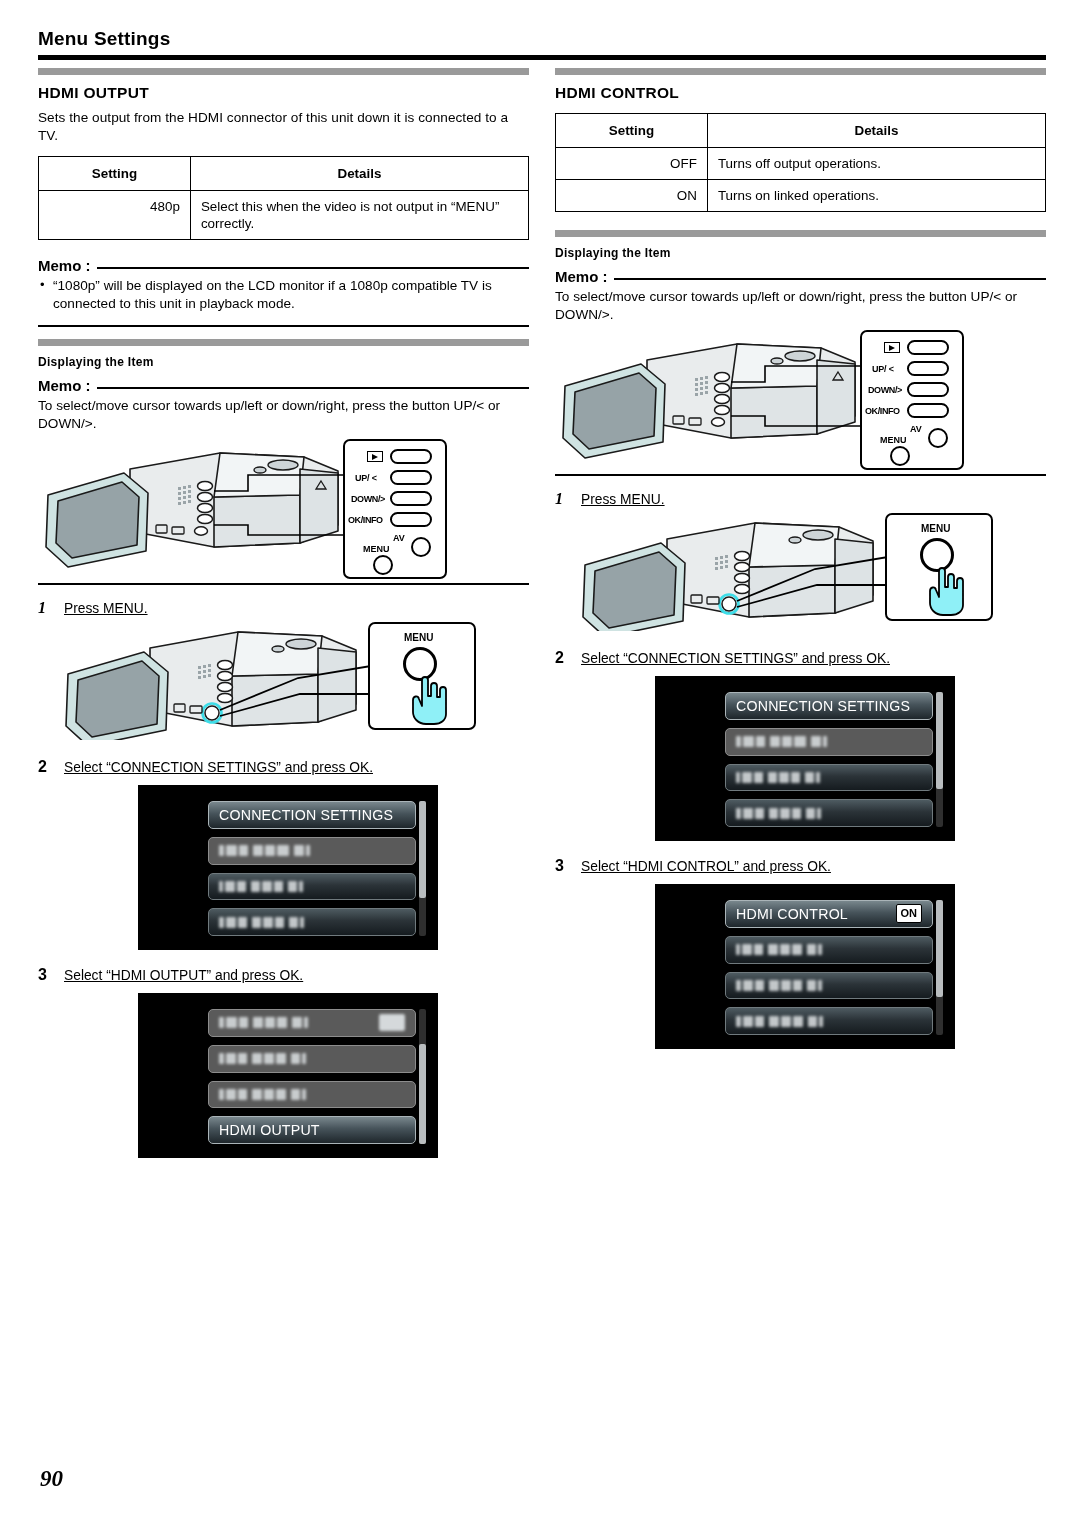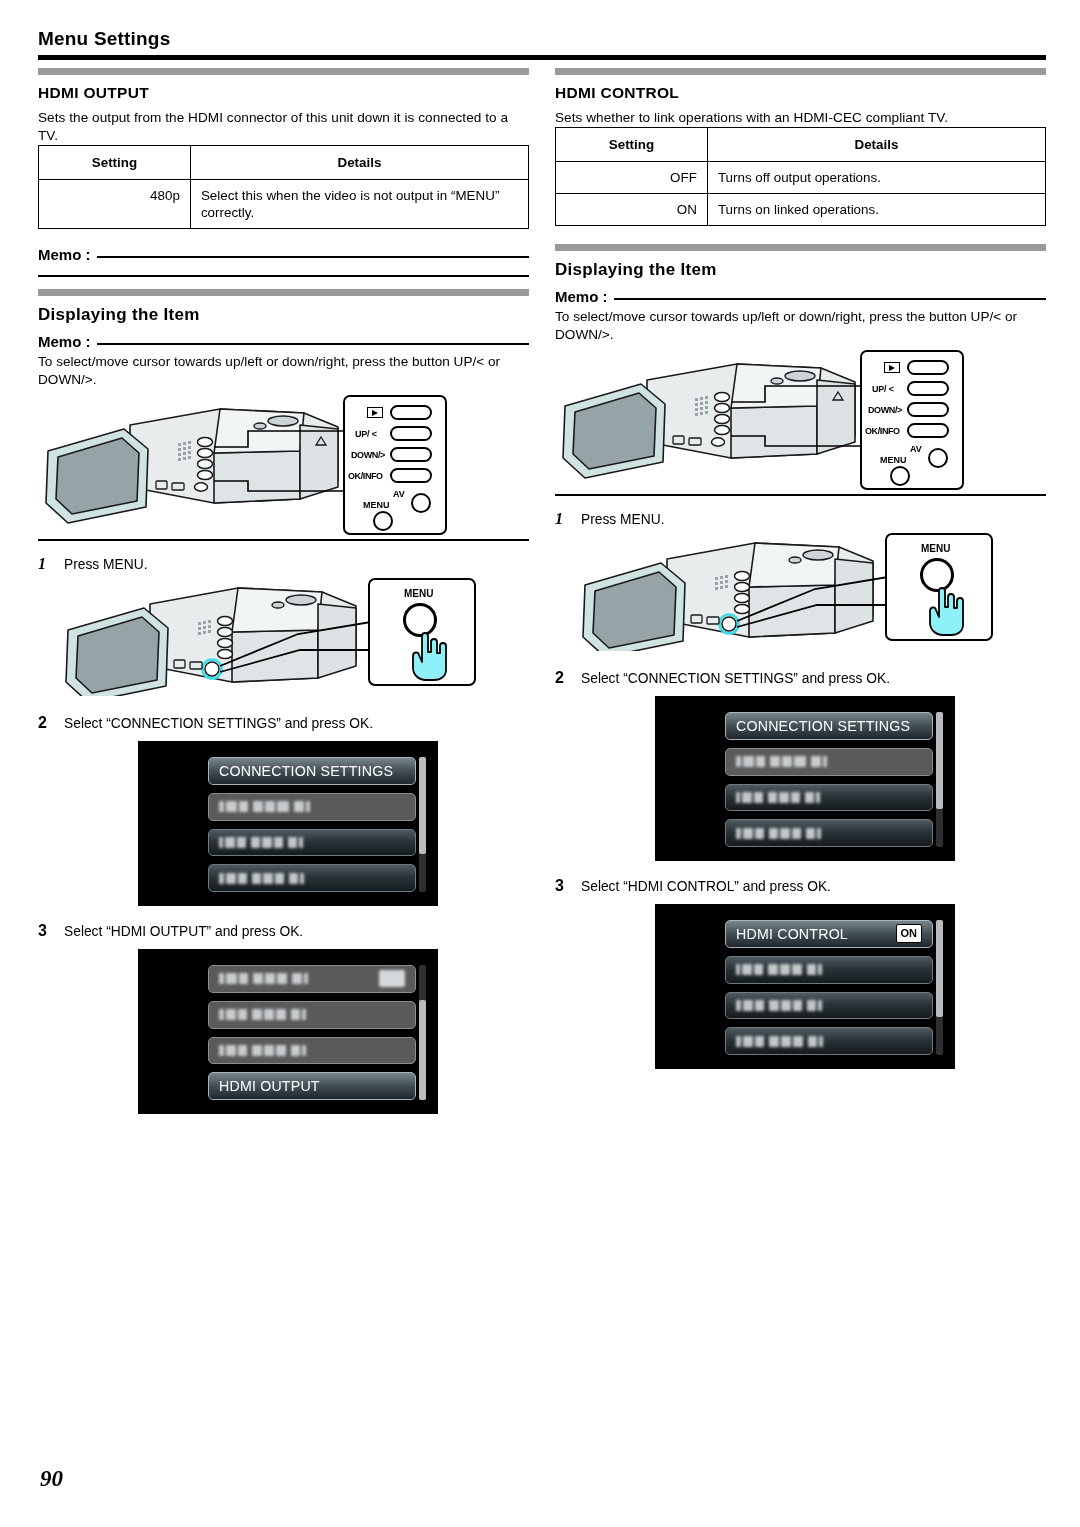--- a/index.html
+++ b/index.html
@@ -56,32 +56,33 @@
     width: 100%;
     margin-bottom: 9px;
   }
   .sect-title {
     font-size: 15.5px;
     font-weight: bold;
     letter-spacing: 0.3px;
     margin-bottom: 7px;
   }
   .sect-title.normalcase {
-    font-size: 17px;
+    font-size: 12px;
   }
   .body-text {
     font-size: 13.6px;
     line-height: 18px;
     letter-spacing: 0.05px;
   }
 
   
   table.settings {
     border-collapse: collapse;
     width: 100%;
+    margin-top: 11px;
     table-layout: fixed;
   }
   table.settings th, table.settings td {
     border: 1.6px solid #000;
     font-size: 13.4px;
     line-height: 17px;
     padding: 7px 10px;
     vertical-align: top;
   }
   table.settings th {
@@ -146,21 +147,21 @@
   }
   .step .num {
     width: 26px;
     flex: 0 0 26px;
     font-size: 16px;
     font-weight: bold;
     font-style: italic;
     font-family: "Liberation Serif", serif;
   }
   .step .num.upr { font-style: normal; font-family: "Liberation Sans", sans-serif; }
-  .step .txt { font-size: 13.8px; line-height: 18px; }
+  .step .txt { font-size: 13.8px; line-height: 18px; text-decoration: underline; }
 
   
   .illus { position: relative; margin-top: 6px; }
   .illus svg { display: block; }
 
   
   .lcd {
     background: #000000;
     position: relative;
     margin-top: 8px;
@@ -289,20 +290,23 @@
             <td class="c-setting">480p</td>
             <td>Select this when the video is not output in “MENU” correctly.</td>
           </tr>
         </tbody>
       </table>
 
       <div class="memo-head">
         <span class="memo-label">Memo :</span>
         <span class="memo-line"></span>
       </div>
+      <ul class="memo-list">
+        <li>“1080p” will be displayed on the LCD monitor if a 1080p compatible TV is connected to this unit in playback mode.</li>
+      </ul>
       <div class="thin-rule"></div>
 
       <div style="height:12px"></div>
       <div class="sect-bar"></div>
       <div class="sect-title normalcase">Displaying the Item</div>
 
       <div class="memo-head" style="margin-top:8px">
         <span class="memo-label">Memo :</span>
         <span class="memo-line"></span>
       </div>
@@ -603,21 +607,20 @@
           <div class="thumb" style="top:26%; height:74%"></div>
         </div>
       </div>
 
     </div>
 
     <div class="col">
 
       <div class="sect-bar"></div>
       <div class="sect-title">HDMI CONTROL</div>
-      <div class="body-text">Sets whether to link operations with an HDMI-CEC compliant TV.</div>
 
       <table class="settings">
         <thead>
           <tr>
             <th class="c-setting">Setting</th>
             <th>Details</th>
           </tr>
         </thead>
         <tbody>
           <tr>

